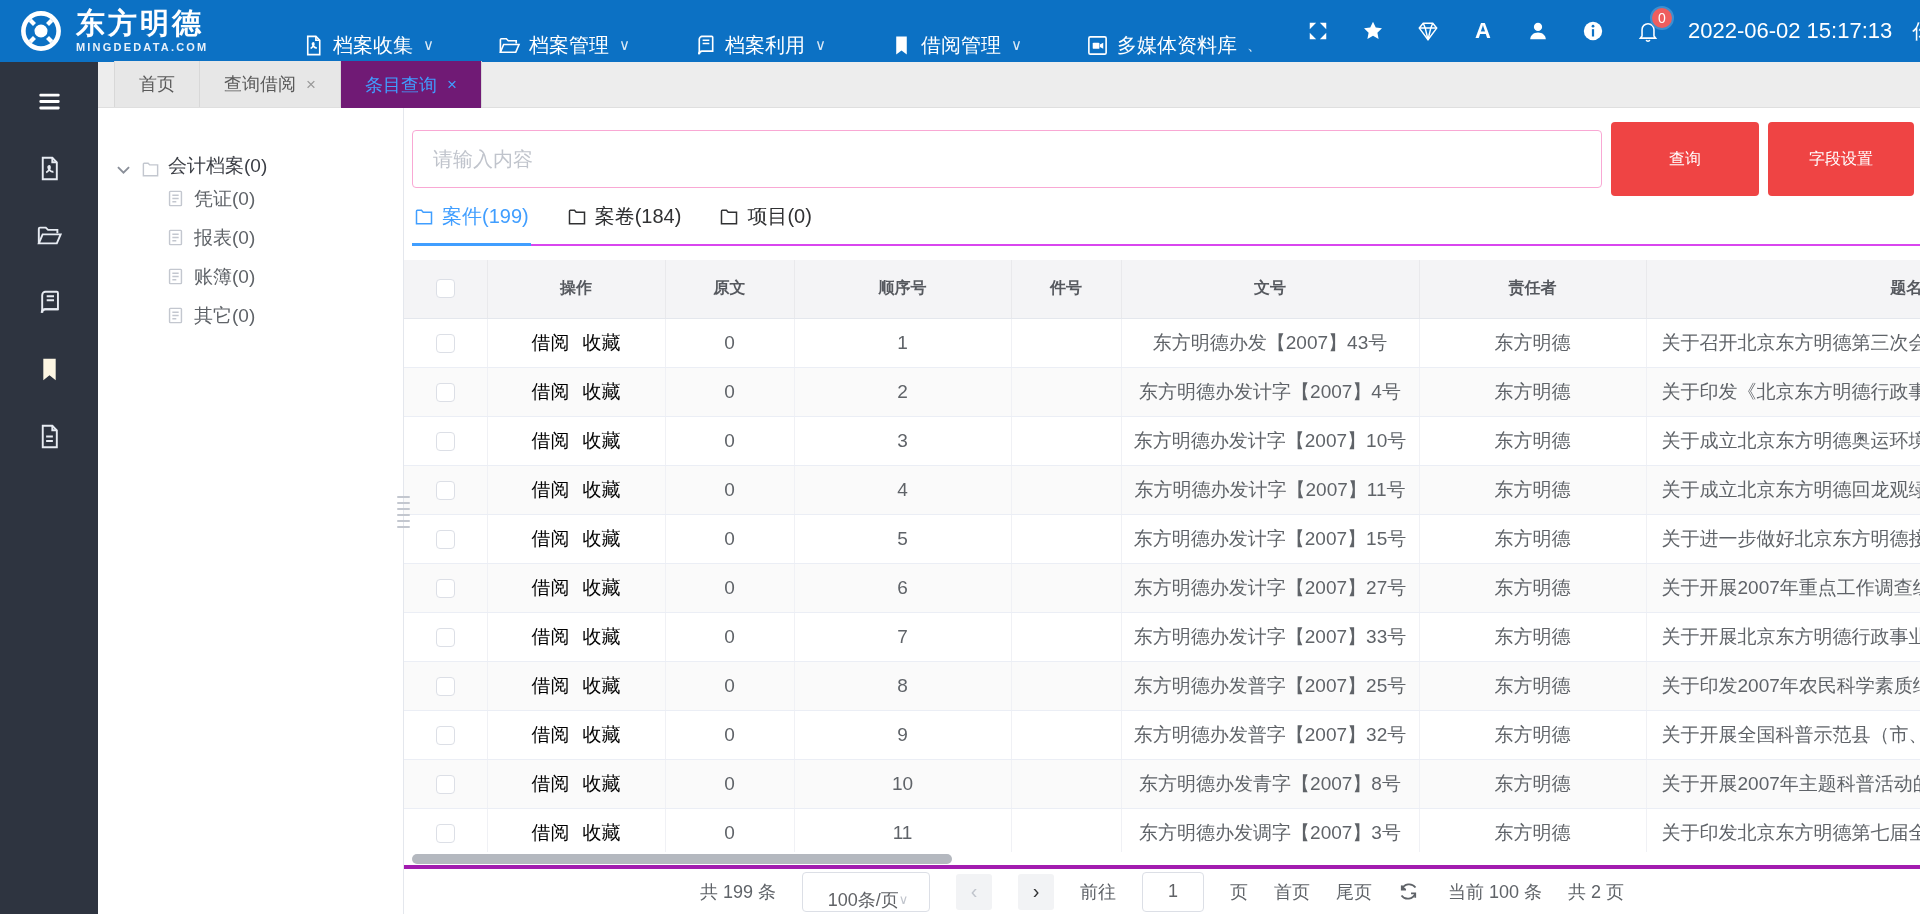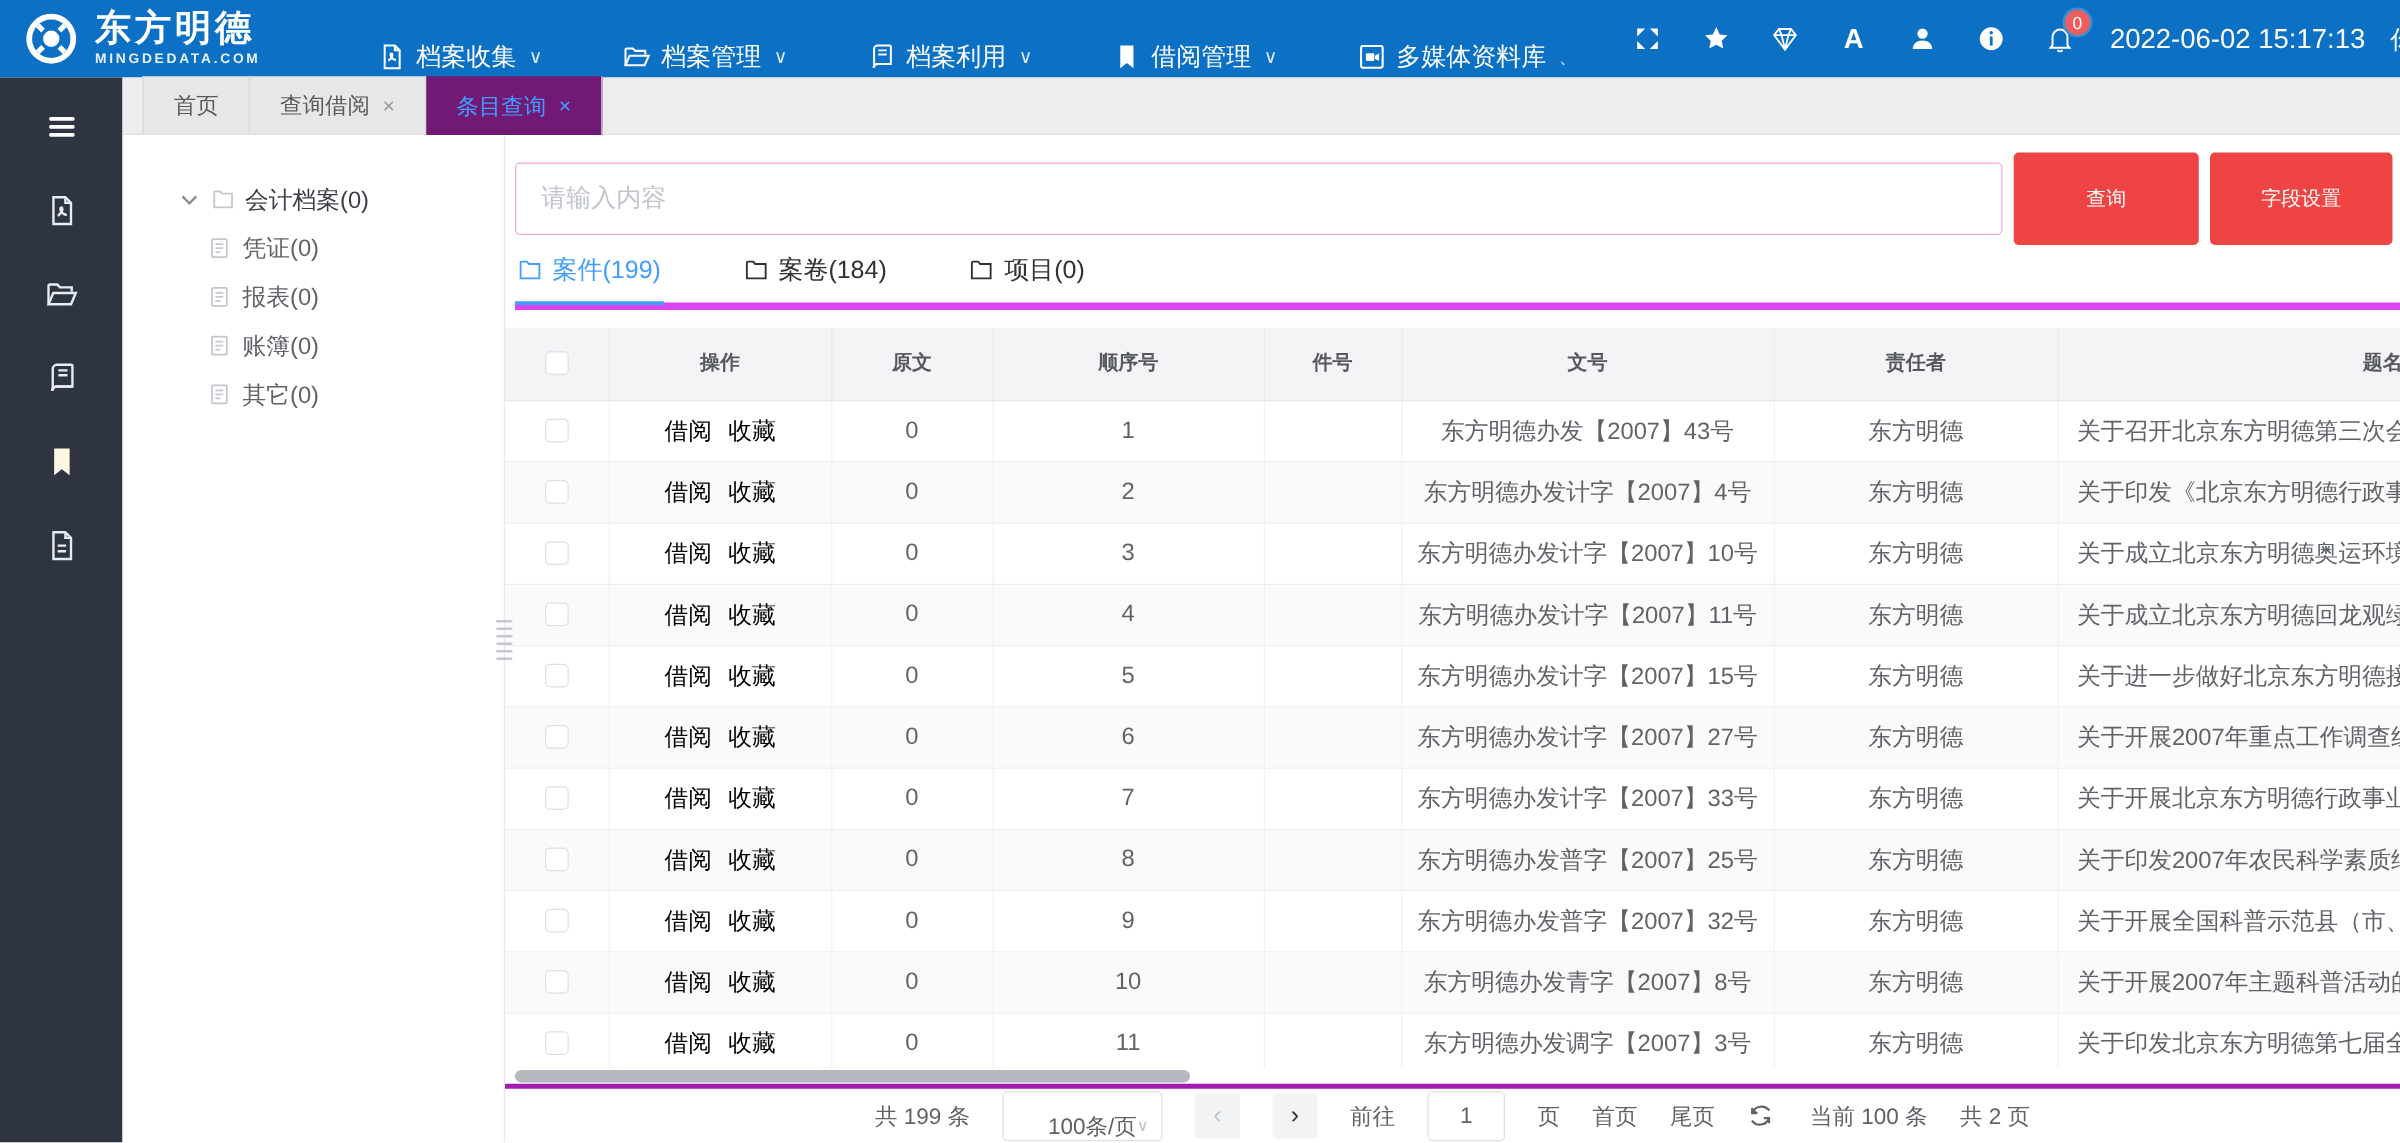--- a/index.html
+++ b/index.html
@@ -41,39 +41,39 @@
   .tab { height:46px; display:flex; align-items:center; padding:0 24px; font-size:18px; color:#5a5a5a;
     border-right:1px solid #d8d8d8; cursor:pointer; background:#e7e7e7; white-space:nowrap; gap:10px; }
   .tab:first-child { border-left:1px solid #d8d8d8; }
   .tab.active { background:#701a75; color:#409eff; margin-bottom:-1px; height:47px; }
   .tab-close { font-size:17px; color:#9a9a9a; cursor:pointer; line-height:1; }
   .tab.active .tab-close { color:#409eff; }
 
   
   .content-row { flex:1; display:flex; min-height:0; position:relative; background:#fff; }
   .tree-panel { width:306px; flex:0 0 306px; border-right:1px solid #e4e7ed; padding-top:32px; position:relative; }
-  .tree-root { display:flex; align-items:center; gap:8px; padding-left:44px; font-size:19px; color:#3b3e45; height:39px; cursor:pointer; }
+  .tree-root { display:flex; align-items:flex-end; gap:8px; padding-left:16px; font-size:19px; color:#3b3e45; height:39px; cursor:pointer; }
   .tree-child { display:flex; align-items:center; gap:9px; padding-left:68px; font-size:19px; color:#5f6368; height:39px; cursor:pointer; }
   .tree-ico svg { width:19px; height:19px; display:block; }
   .grip { position:absolute; right:-7px; top:388px; width:13px; display:flex; flex-direction:column; gap:4px; cursor:col-resize; z-index:3; }
   .grip i { display:block; height:2px; background:#c3c7cf; border-radius:1px; }
 
   
   .main { flex:1; min-width:0; display:flex; flex-direction:column; overflow:hidden; }
   .search-row { display:flex; align-items:center; margin:22px 6px 0 8px; gap:9px; height:58px; flex:0 0 58px; }
   .search-input { flex:1; height:58px; border:1px solid #f9a8d4; border-radius:4px; font-size:20px; padding:0 20px;
     color:#333; outline:none; font-family:inherit; }
   .search-input::placeholder { color:#c0c4cc; }
   .btn { height:74px; border:none; border-radius:4px; background:#ef4444; color:#fff; font-size:16px;
     cursor:pointer; font-family:inherit; }
   .btn-query { width:148px; }
   .btn-fields { width:146px; }
 
   
-  .subtabs { display:flex; gap:62px; margin:14px 0 0 8px; border-bottom:6px solid #d946ef; flex:0 0 44px; }
+  .subtabs { display:flex; gap:34px; margin:14px 0 0 8px; border-bottom:2px solid #d946ef; flex:0 0 44px; }
   .subtab { display:flex; align-items:center; gap:8px; font-size:20px; color:#303133; padding:0 2px 12px 2px;
     cursor:pointer; border-bottom:3px solid transparent; margin-bottom:-2px; white-space:nowrap; }
   .subtab svg { width:20px; height:20px; }
   .subtab.active { color:#409eff; border-bottom-color:#409eff; }
   .subtab.active svg path { stroke:#409eff; }
 
   
   .table-wrap { margin-top:14px; overflow:hidden; flex:0 0 592px; height:592px; }
   table { border-collapse:collapse; table-layout:fixed; width:1762px; }
   thead th { height:58px; background:#f4f4f6; font-size:16px; color:#55585e; font-weight:bold;
@@ -89,21 +89,21 @@
     background:#fff; vertical-align:middle; cursor:pointer; }
   .op-links { display:flex; justify-content:center; gap:13px; }
   .op-links a { color:#000000; cursor:pointer; text-decoration:none; }
 
   
   .hscroll { height:12px; flex:0 0 12px; position:relative; margin-top:1px; }
   .hthumb { position:absolute; left:8px; top:1px; width:540px; height:10px; border-radius:5px; background:#b4b8bf; cursor:pointer; }
 
   
   .pager { flex:1; display:flex; align-items:center; justify-content:center; gap:26px; font-size:18px; color:#5f6368; border-top:4px solid #a21caf; }
-  .pager .sel { display:flex; align-items:center; justify-content:flex-end; width:128px; height:40px;
+  .pager .sel { display:flex; align-items:center; justify-content:center; width:128px; height:40px;
     border:1px solid #dcdfe6; border-radius:4px; padding:16px 10px 0 14px; cursor:pointer; color:#606266; }
   .pager .sel .sel-caret { color:#c0c4cc; font-size:13px; }
   .pg-btn { width:36px; height:36px; background:#f2f3f5; border-radius:3px; display:flex; align-items:center;
     justify-content:center; font-size:20px; cursor:pointer; }
   .pg-prev { color:#c0c4cc; }
   .pg-next { color:#303133; }
   .goto-input { width:62px; height:40px; border:1px solid #dcdfe6; border-radius:4px; text-align:center;
     font-size:18px; color:#606266; outline:none; font-family:inherit; }
   .pg-link { cursor:pointer; }
   .refresh { width:24px; height:24px; cursor:pointer; display:flex; align-items:center; }

